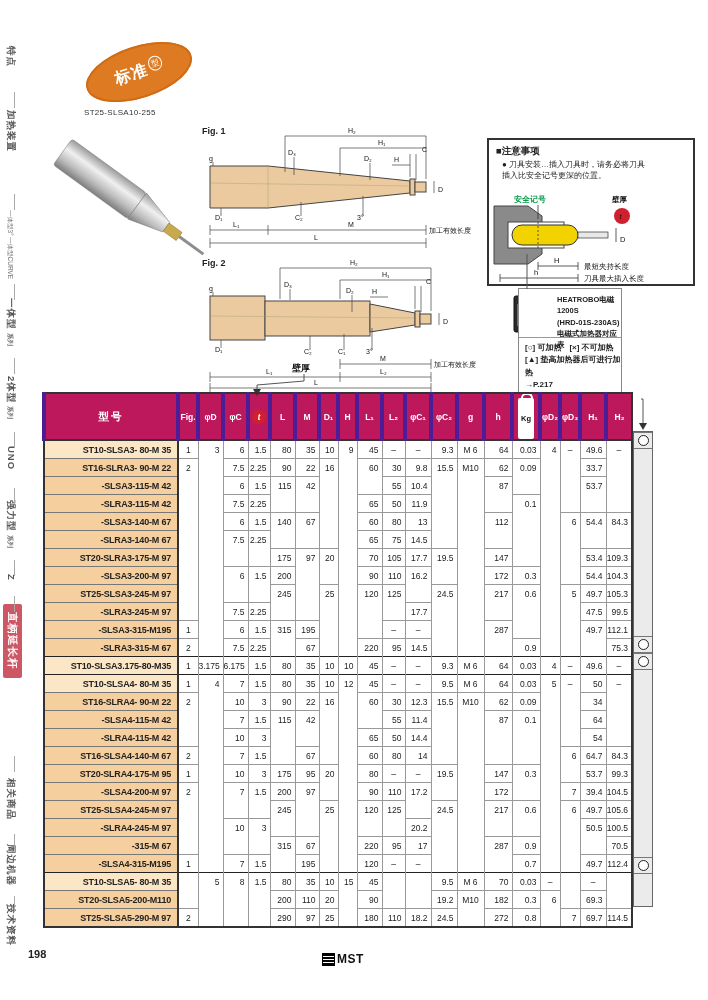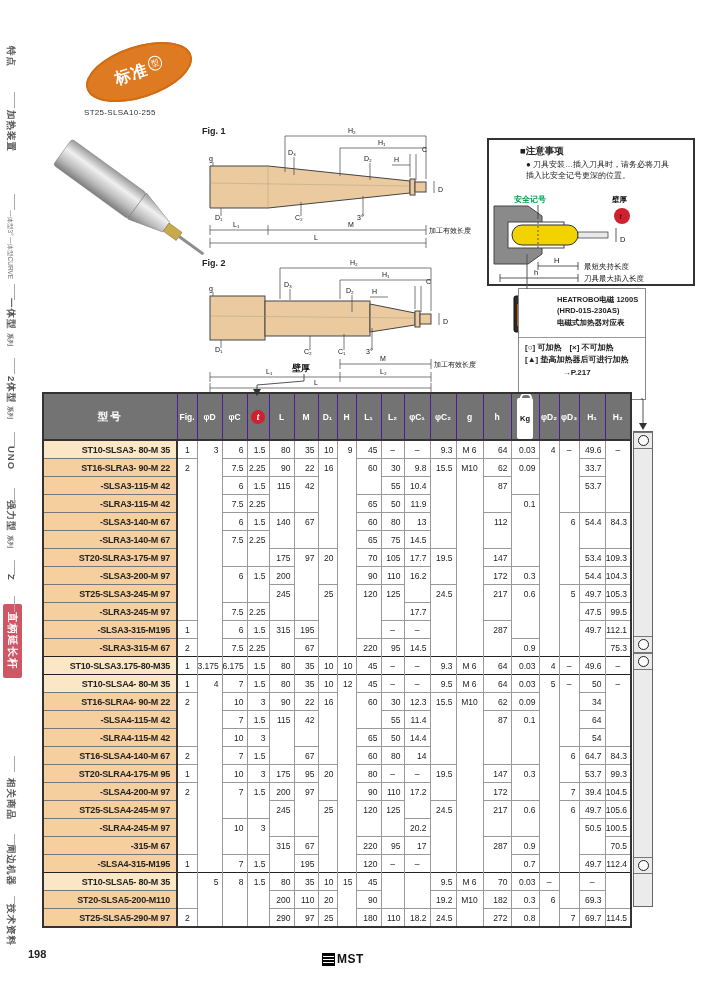--- a/index.html
+++ b/index.html
@@ -22,38 +22,38 @@
   .prodlabel{position:absolute;left:84px;top:108px;font-size:8px;color:#333;letter-spacing:.3px;}
   
   .fig{position:absolute;}
   .fig .ft{font-size:9px;font-weight:bold;fill:#222;}
   .fig text{font-size:7px;fill:#111;}
   .fig .body{fill:#ecca9f;stroke:#444;stroke-width:1;}
   .fig line{stroke:#444;stroke-width:.7;}
   .fig .thin{stroke:#8a6;stroke-width:.4;stroke:#997;}
   .wall{position:absolute;left:292px;top:362px;font-size:9px;font-weight:bold;color:#111;}
   
-  .notice{position:absolute;left:487px;top:138px;width:208px;height:148px;border:2px solid #333;background:#fff;box-sizing:border-box;padding-left:24px;}
+  .notice{position:absolute;left:487px;top:138px;width:208px;height:148px;border:2px solid #333;background:#fff;box-sizing:border-box;}
   .notice .tt{font-size:9.5px;font-weight:bold;margin:5px 0 2px 7px;}
   .notice .ln{font-size:8px;margin-left:13px;line-height:1.35;}
   .ndg{position:absolute;left:3px;top:52px;}
   .ndg text{font-size:7.5px;fill:#111;}
   .ndg .grn{fill:#0a9a4c;font-weight:bold;font-size:8px;}
   .ndg line{stroke:#333;stroke-width:.8;}
   
-  .hbox{position:absolute;left:518px;top:288px;width:128px;height:112px;border:1.5px solid #888;background:#fff;box-sizing:border-box;}
+  .hbox{position:absolute;left:518px;top:288px;width:104px;height:112px;border:1.5px solid #888;background:#fff;box-sizing:border-box;}
   .hbox .t1{position:absolute;left:38px;top:5px;font-size:7.5px;font-weight:bold;line-height:1.5;}
   .hbox .sep{position:absolute;left:0;top:48px;width:100%;border-top:1px solid #999;}
   .hbox .t2{position:absolute;left:6px;top:53px;font-size:8px;line-height:1.55;font-weight:bold;}
   .hdev{position:absolute;left:510px;top:290px;width:36px;height:46px;}
   
   .tblwrap{position:absolute;left:42px;top:392px;}
   table{border-collapse:collapse;table-layout:fixed;width:588px;border:2px solid #333;}
-  th{background:#737373;color:#fff;font-size:8.5px;font-weight:bold;height:37px;
-     border-left:1px solid #4c1d95;border-bottom:2px solid #333;padding:0;text-align:center;overflow:hidden;}
+  th{background:#be185d;color:#fff;font-size:8.5px;font-weight:bold;height:37px;
+     border-left:4px solid #4c1d95;border-bottom:2px solid #333;padding:0;text-align:center;overflow:hidden;}
   th.mh{font-size:10.5px;letter-spacing:2px;}
   td{height:17px;font-size:8.5px;border-left:1px solid #999;border-top:1px solid #999;
      padding:0 3px 0 0;text-align:right;white-space:nowrap;overflow:hidden;background:#fff;}
   td.mg{border-top:none;}
   td.ctr{text-align:center;padding:0;}
   td.model{background:#f6cf9e;font-weight:bold;font-size:9px;padding-right:6px;
            border-right:2px solid #333;border-top:1px solid #777;letter-spacing:-.2px;}
   tr.grp td{border-top:1.6px solid #222;}
   tr.grp td.model{background:#fbe6c6;}
   .tcirc{display:inline-block;width:14px;height:14px;border-radius:50%;background:#cf2030;color:#fff;
@@ -274,21 +274,21 @@
   <div class="hbox">
     <div class="t1">
       <div>HEATROBO电磁 1200S</div>
       <div>(HRD-01S-230AS)</div>
       <div>电磁式加热器对应表</div>
     </div>
     <div class="sep"></div>
     <div class="t2">
       <div>[○] 可加热　[×] 不可加热</div>
       <div>[▲] 垫高加热器后可进行加热</div>
-      <div style="text-align:center">→P.217</div>
+      <div style="text-align:left">→P.217</div>
     </div>
   </div>
 
   <div class="tblwrap">
     <table>
       <colgroup>
         <col style="width:134px">
           <col style="width:20px">
           <col style="width:25px">
           <col style="width:25px">

